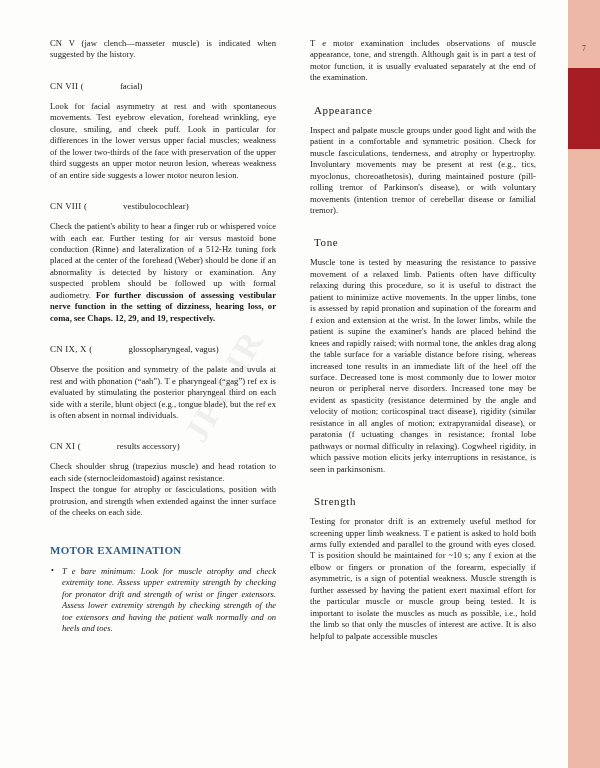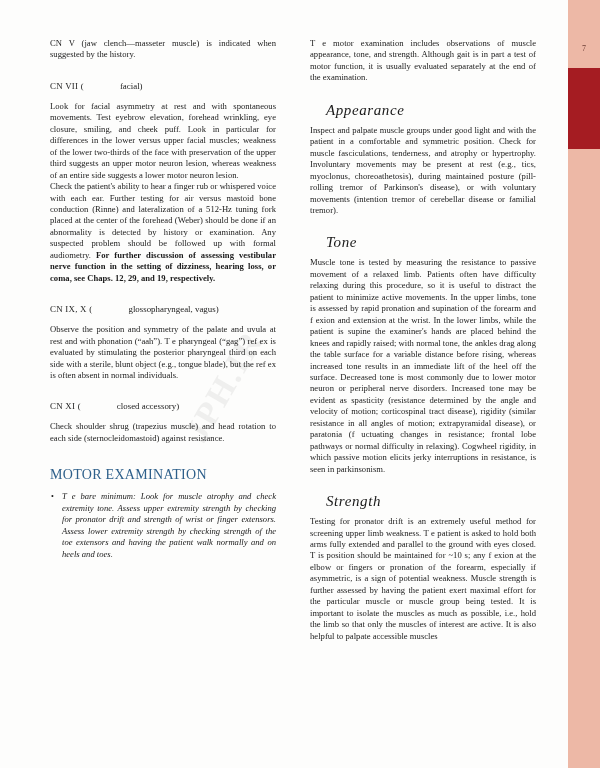--- a/index.html
+++ b/index.html
@@ -97,32 +97,31 @@
     margin: 20px 0 9px 0;
     font-size: 8.9px;
     font-weight: normal;
     line-height: 11px;
     letter-spacing: .25px;
   }
   h3.cn-head:first-child { margin-top: 0; }
   h3.cn-head .tight { letter-spacing: 0; margin-left: 36px; }
 
   h3.sub-head {
-    margin: 21px 0 9px 16px;
-    font-size: 15px;
+    margin: 21px 0 9px 4px;
+    font-size: 11px;
     font-weight: normal;
     line-height: 11px;
     letter-spacing: .6px;
-    font-style: italic;
   }
 
   h2.section-head {
     margin: 25px 0 10px 0;
-    font-size: 14px;
-    font-weight: normal;
+    font-size: 11px;
+    font-weight: bold;
     line-height: 12px;
     letter-spacing: .3px;
     color: #2d5f8a;
   }
 
   ul.bullets {
     margin: 0;
     padding: 0;
     list-style: none;
   }
@@ -152,28 +151,30 @@
 
   <div class="columns">
 
     <div class="col col-left">
 
       <p class="body">CN V (jaw clench—masseter muscle) is indicated when suggested by the history.</p>
 
       <h3 class="cn-head"><span>CN VII (</span><span class="tight">facial</span><span>)</span></h3>
       <p class="body">Look for facial asymmetry at rest and with spontaneous movements. Test eyebrow elevation, forehead wrinkling, eye closure, smiling, and cheek puff. Look in particular for differences in the lower versus upper facial muscles; weakness of the lower two-thirds of the face with preservation of the upper third suggests an upper motor neuron lesion, whereas weakness of an entire side suggests a lower motor neuron lesion.</p>
 
+      <h3 class="cn-head"><span>CN VIII (</span><span class="tight">vestibulocochlear</span><span>)</span></h3>
       <p class="body"><span>Check the patient's ability to hear a finger rub or whispered voice with each ear. Further testing for air versus mastoid bone conduction (Rinne) and lateralization of a 512-Hz tuning fork placed at the center of the forehead (Weber) should be done if an abnormality is detected by history or examination. Any suspected problem should be followed up with formal audiometry. </span><span class="strongb">For further discussion of assessing vestibular nerve function in the setting of dizziness, hearing loss, or coma, see Chaps. 12, 29, and 19, respectively.</span></p>
 
       <h3 class="cn-head"><span>CN IX, X (</span><span class="tight">glossopharyngeal, vagus</span><span>)</span></h3>
       <p class="body">Observe the position and symmetry of the palate and uvula at rest and with phonation (“aah”). T e pharyngeal (“gag”) ref ex is evaluated by stimulating the posterior pharyngeal third on each side with a sterile, blunt object (e.g., tongue blade), but the ref ex is often absent in normal individuals.</p>
 
-      <h3 class="cn-head"><span>CN XI (</span><span class="tight">closed accessory</span><span>)</span></h3>
+      <h3 class="cn-head"><span>CN XI (</span><span class="tight">results accessory</span><span>)</span></h3>
       <p class="body">Check shoulder shrug (trapezius muscle) and head rotation to each side (sternocleidomastoid) against resistance.</p>
 
+      <p class="body">Inspect the tongue for atrophy or fasciculations, position with protrusion, and strength when extended against the inner surface of the cheeks on each side.</p>
 
       <h2 class="section-head">MOTOR EXAMINATION</h2>
 
       <ul class="bullets">
         <li><span class="dot">•</span><span class="slant">T e bare minimum: Look for muscle atrophy and check extremity tone. Assess upper extremity strength by checking for pronator drift and strength of wrist or finger extensors. Assess lower extremity strength by checking strength of the toe extensors and having the patient walk normally and on heels and toes.</span></li>
       </ul>
 
     </div>
 
     <div class="col col-right">

